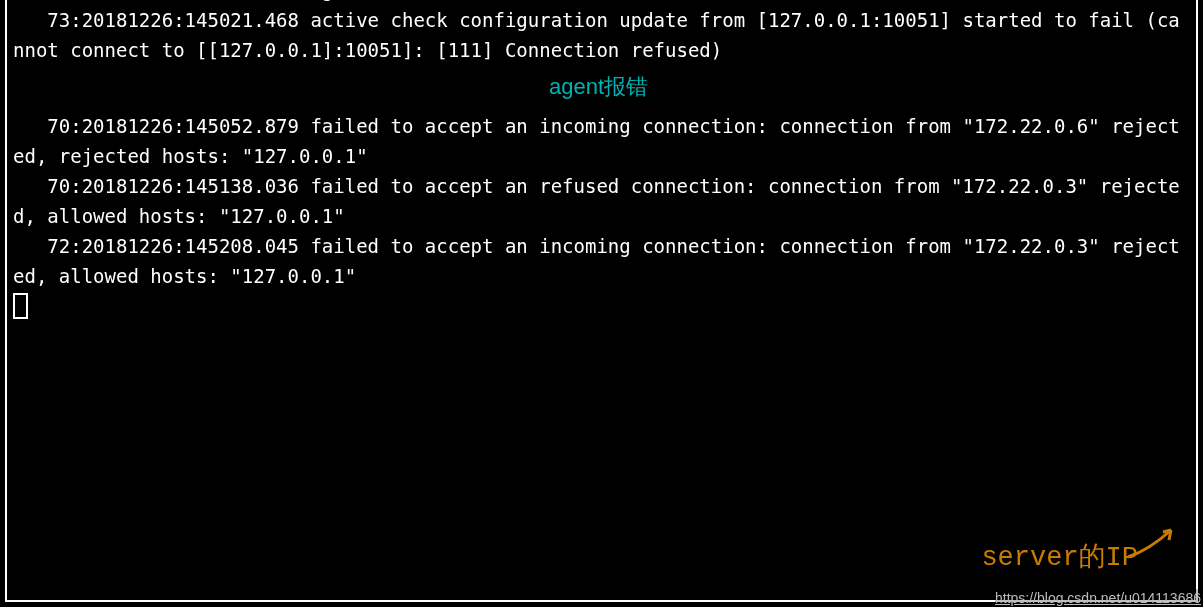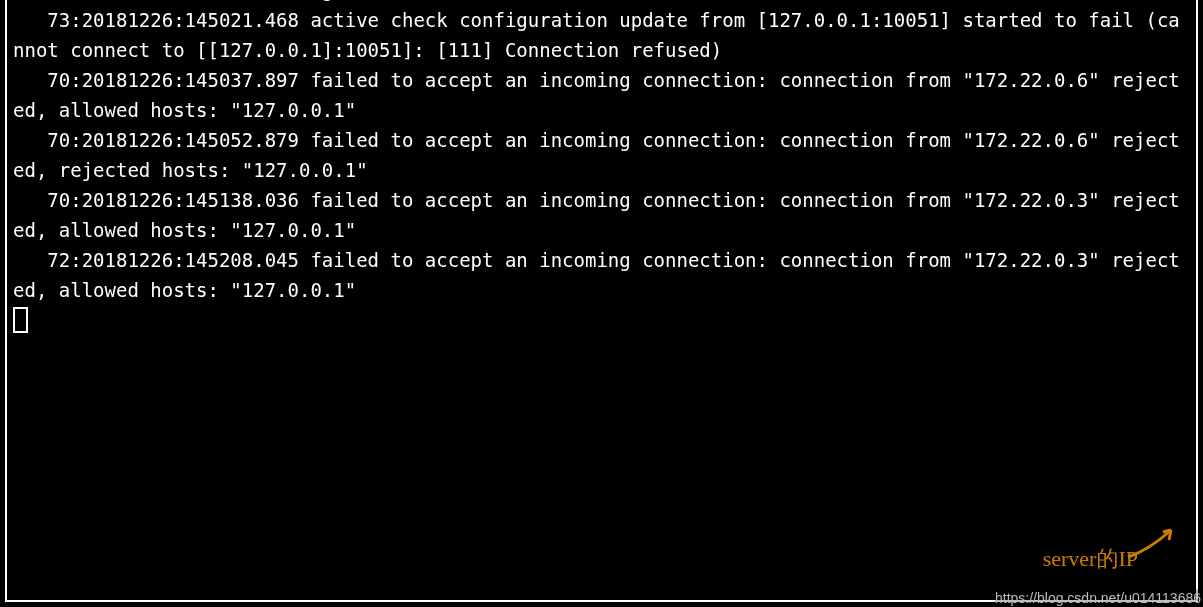--- a/index.html
+++ b/index.html
@@ -44,54 +44,55 @@
     display: inline-block;
     width: 11px;
     height: 22px;
     border: 2px solid #fff;
     vertical-align: middle;
     margin-top: -4px;
   }
   .annotation {
     position: absolute;
     color: #c97c00;
-    font-family: Liberation Serif, serif;
-    font-size: 22px;
+    font-family: Liberation Mono, monospace;
+    font-size: 27px;
     text-align: center;
   }
   .watermark {
     position: absolute;
     right: 2px;
     bottom: 0;
     font-size: 14px;
     color: #bcbcbc;
     background: rgba(0,0,0,0.25);
     font-family: Arial, sans-serif;
     line-height: 18px;
+    text-decoration: underline;
   }
   .arrow-svg {
     position: absolute;
     pointer-events: none;
   }
 </style>
 </head>
 <body>
 
 <div class="terminal">
 
   <div id="top-block" style="margin-top: -25px;">
       <div class="log-line">   73:20181226:145021.468 agent #9 started [active checks #1]</div>
       <div class="log-line">   73:20181226:145021.468 active check configuration update from [127.0.0.1:10051] started to fail (cannot connect to [[127.0.0.1]:10051]: [111] Connection refused)</div>
     </div>
 
+  <div class="caption">agent报错</div>
 
   <div id="bottom-block">
-      <div class="log-line">   70:20181226:145037.897 failed to accept an incoming connection: connection from "172.22.0.6" rejected, allowed hosts: "127.0.0.1"</div>
       <div class="log-line">   70:20181226:145052.879 failed to accept an incoming connection: connection from "172.22.0.6" rejected, rejected hosts: "127.0.0.1"</div>
-      <div class="log-line">   70:20181226:145138.036 failed to accept an incoming connection: connection from "172.22.0.3" rejected, allowed hosts: "127.0.0.1"</div>
+      <div class="log-line">   70:20181226:145138.036 failed to accept an refused connection: connection from "172.22.0.3" rejected, allowed hosts: "127.0.0.1"</div>
       <div class="log-line">   72:20181226:145208.045 failed to accept an incoming connection: connection from "172.22.0.3" rejected, allowed hosts: "127.0.0.1"</div>
     </div>
 
   <div><span class="cursor"></span></div>
 
 </div>
 
 <div class="annotation" style="right:65px; bottom:33px;">server的IP</div>
 
 <svg class="arrow-svg" style="right:20px; bottom:45px; width:60px; height:40px;" viewBox="0 0 60 40">

